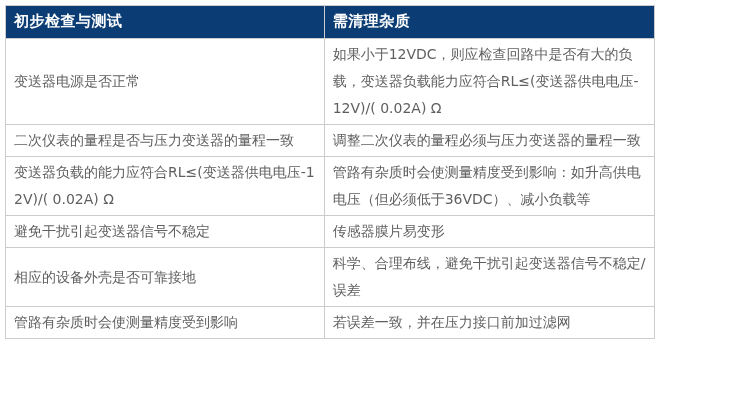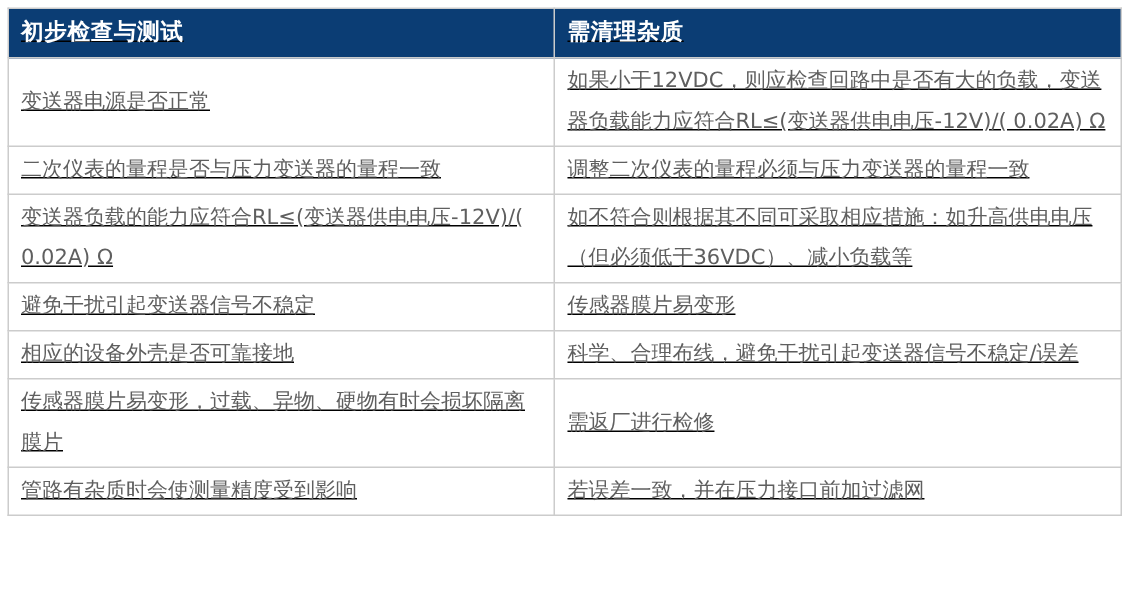--- a/index.html
+++ b/index.html
@@ -10,24 +10,23 @@
   }
   .page {
     width: 751px;
     height: 409px;
     box-sizing: border-box;
     padding: 5px;
     background: #ffffff;
     overflow: hidden;
   }
   table.troubleshoot {
-    width: 743px;
+    width: 650px;
     border-collapse: collapse;
     table-layout: fixed;
-    text-decoration: underline;
   }
   table.troubleshoot col.c1 { width: 49.1%; }
   table.troubleshoot col.c2 { width: 50.9%; }
   table.troubleshoot th {
     background: #0b3d74;
     color: #ffffff;
     font-size: 15px;
     font-weight: bold;
     text-align: left;
     padding: 6px 8px 7px 8px;
@@ -63,33 +62,29 @@
         <tr>
           <td>变送器电源是否正常</td>
           <td>如果小于12VDC，则应检查回路中是否有大的负载，变送器负载能力应符合RL≤(变送器供电电压-12V)/( 0.02A) Ω</td>
         </tr>
         <tr>
           <td>二次仪表的量程是否与压力变送器的量程一致</td>
           <td>调整二次仪表的量程必须与压力变送器的量程一致</td>
         </tr>
         <tr>
           <td>变送器负载的能力应符合RL≤(变送器供电电压-12V)/( 0.02A) Ω</td>
-          <td>如不符合则根据其不同可采取相应措施：如升高供电电压（但必须低于36VDC）、减小负载等</td>
+          <td>管路有杂质时会使测量精度受到影响：如升高供电电压（但必须低于36VDC）、减小负载等</td>
         </tr>
         <tr>
           <td>避免干扰引起变送器信号不稳定</td>
           <td>传感器膜片易变形</td>
         </tr>
         <tr>
           <td>相应的设备外壳是否可靠接地</td>
           <td>科学、合理布线，避免干扰引起变送器信号不稳定/误差</td>
         </tr>
         <tr>
-          <td>传感器膜片易变形，过载、异物、硬物有时会损坏隔离膜片</td>
-          <td>需返厂进行检修</td>
-        </tr>
-        <tr>
           <td>管路有杂质时会使测量精度受到影响</td>
           <td>若误差一致，并在压力接口前加过滤网</td>
         </tr>
       </tbody>
   </table>
 </div>
 
 </body></html>

